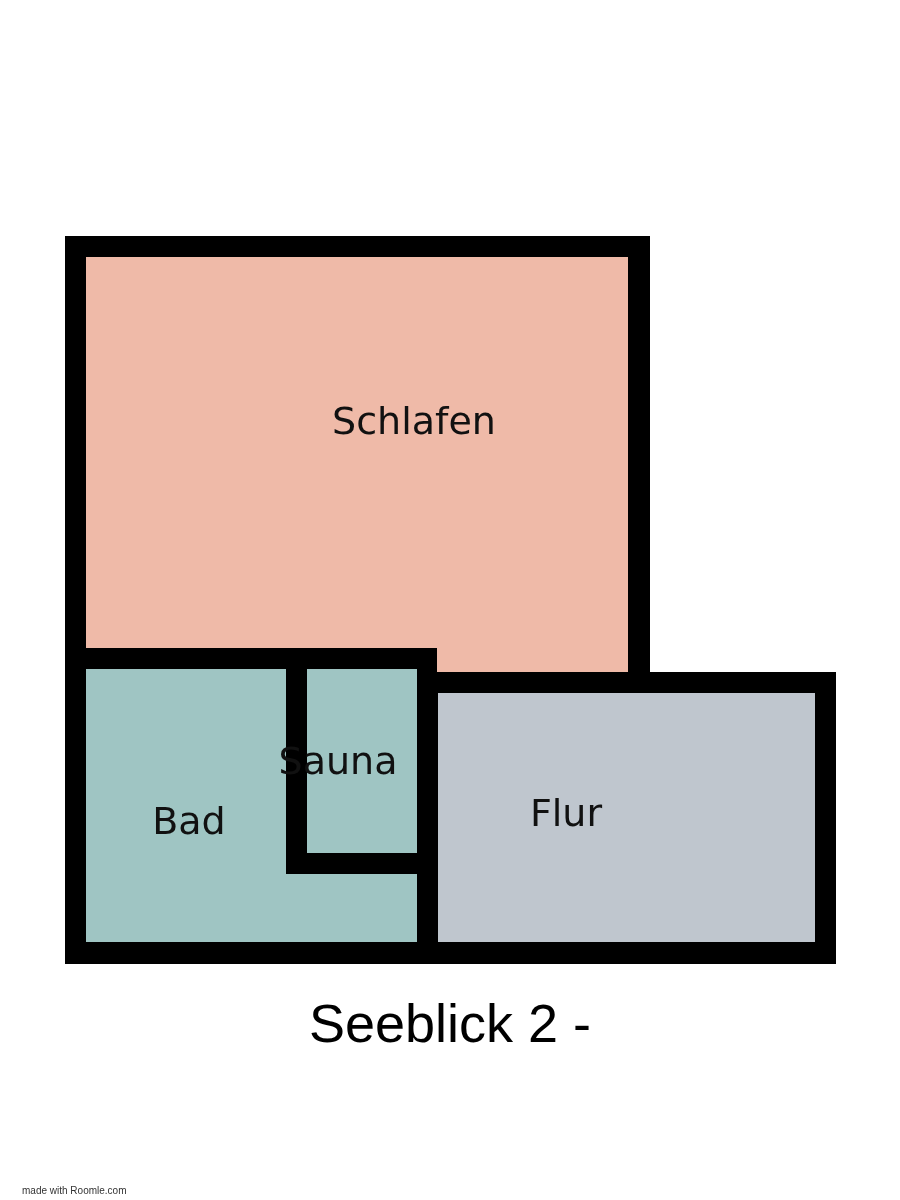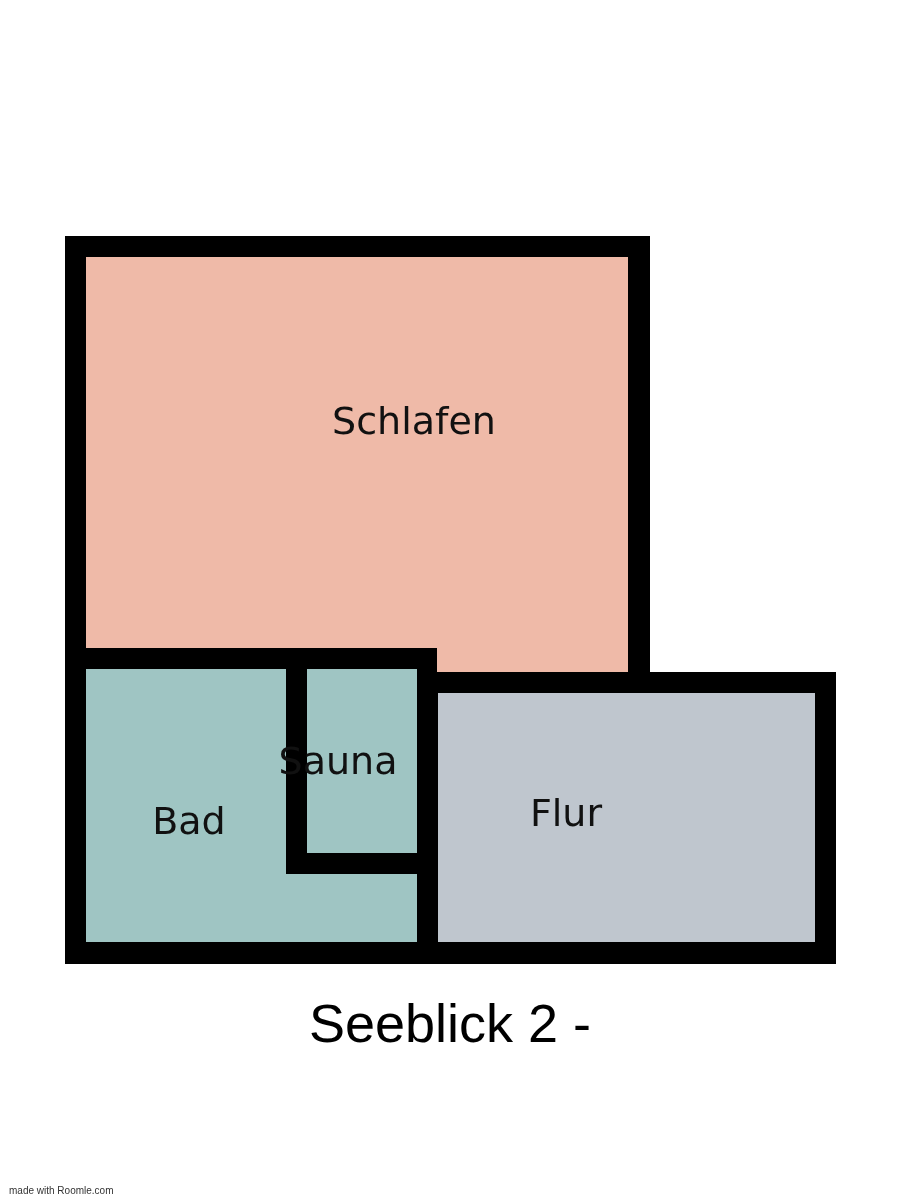--- a/index.html
+++ b/index.html
@@ -2,21 +2,21 @@
 <html><head>
 <meta charset="utf-8">
 <style>
   html, body { margin:0; padding:0; }
   body { width:900px; height:1200px; background:#ffffff; position:relative; overflow:hidden;
          font-family:"Liberation Sans", sans-serif; }
   svg.plan { position:absolute; left:0; top:0; }
   .room-label { font-family:"DejaVu Sans", sans-serif; font-size:38px; fill:#111111; }
   .title { position:absolute; left:0; width:900px; text-align:center; font-size:54px; color:#000;
            line-height:66px; top:990px; }
-  .footer { position:absolute; left:9px; top:1185px; font-size:10px; color:#333; }
+  .footer { position:absolute; left:22px; top:1185px; font-size:10px; color:#333; }
 </style>
 </head>
 <body>
 
 <svg class="plan" width="900" height="1200" viewBox="0 0 900 1200">
 
   <rect x="65" y="236" width="585" height="458" fill="#000"></rect>
   <rect x="65" y="648" width="372" height="316" fill="#000"></rect>
   <rect x="417" y="672" width="419" height="292" fill="#000"></rect>
 

